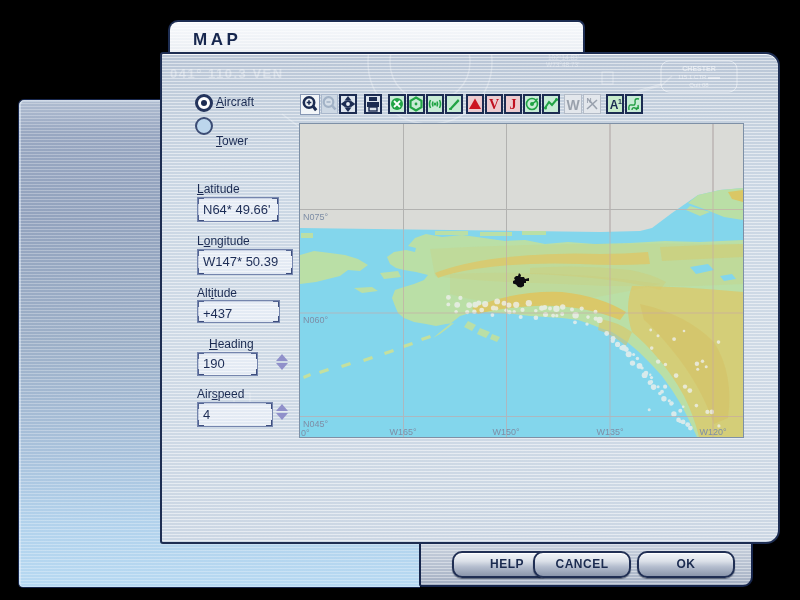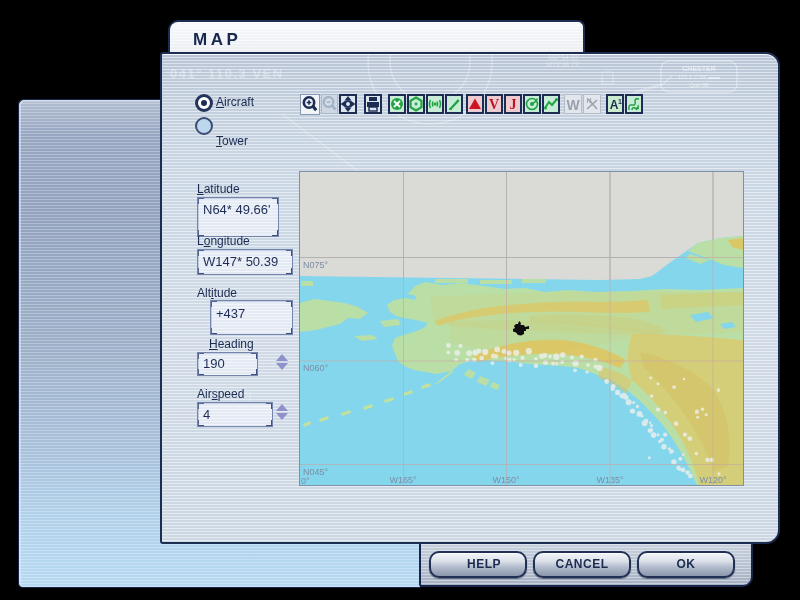--- a/index.html
+++ b/index.html
@@ -91,25 +91,25 @@
     </g>
   </svg>
 
   <div class="radio" style="left:33px;top:40px;border:3px solid #24345c;background:#fff;"></div>
   <div class="abs" style="left:39px;top:46px;width:6px;height:6px;border-radius:50%;background:#1c2c52;"></div>
   <div class="lbl" style="left:54px;top:41px;"><span>A</span>ircraft</div>
   <div class="radio" style="left:33px;top:63px;border:2px solid #3c4c74;background:#bcd6ec;"></div>
   <div class="lbl" style="left:54px;top:64px;margin-top:16px;"><span>T</span>ower</div>
 
   <div class="lbl" style="left:35px;top:128px;"><span>L</span>atitude</div>
-  <div class="fld" style="left:35px;top:143px;width:82px;height:40px;line-height:23px;">N64* 49.66'</div>
+  <div class="fld" style="left:35px;top:143px;width:82px;height:25px;line-height:23px;">N64* 49.66'</div>
   <div class="lbl" style="left:35px;top:180px;">L<span>o</span>ngitude</div>
   <div class="fld" style="left:35px;top:195px;width:96px;height:26px;line-height:24px;">W147* 50.39</div>
   <div class="lbl" style="left:35px;top:232px;">Alt<span>i</span>tude</div>
-  <div class="fld" style="left:48px;top:246px;width:83px;height:35px;line-height:25px;">+437</div>
+  <div class="fld" style="left:35px;top:246px;width:83px;height:23px;line-height:25px;">+437</div>
   <div class="lbl" style="left:47px;top:283px;"><span>H</span>eading</div>
   <div class="fld" style="left:35px;top:298px;width:61px;height:24px;line-height:22px;">190</div>
   <div class="spin" style="left:114px;top:300px;border-bottom:7px solid #9090ca;"></div>
   <div class="spin" style="left:114px;top:309px;border-top:7px solid #9090ca;"></div>
   <div class="lbl" style="left:35px;top:333px;">Air<span>s</span>peed</div>
   <div class="fld" style="left:35px;top:348px;width:76px;height:25px;line-height:23px;">4</div>
   <div class="spin" style="left:114px;top:350px;border-bottom:7px solid #9090ca;"></div>
   <div class="spin" style="left:114px;top:359px;border-top:7px solid #9090ca;"></div>
 
   <div class="tbtn" style="left:138px;width:20px;height:21px;border:1px solid #8898b4;background:#f2f5f8;">
@@ -224,21 +224,21 @@
   <div class="tbtn" style="left:463px;background:#c8ecd6;">
     <svg width="14" height="16">
         <g stroke="#1f9c40" fill="none" stroke-width="1.4">
           <path d="M2,14 Q1,8 5,9 Q9,10 8,5 Q8,2 12,3"></path>
           <path d="M5,14 Q5,11 8,12 Q12,13 11,9"></path>
           <path d="M9,14 Q10,12 12,12"></path>
         </g>
       </svg>
   </div>
 
-  <div class="abs" style="left:137px;top:69px;width:443px;height:313px;border:1px solid #7e90a6;box-sizing:content-box;margin-top:48px;">
+  <div class="abs" style="left:137px;top:69px;width:443px;height:313px;border:1px solid #7e90a6;box-sizing:content-box;">
   <svg width="443" height="313" viewBox="0 0 443 313" style="display:block">
     <defs>
       <clipPath id="gclip">
             <path d="M0,0 H443 V64 L420,66 L398,71 L372,89 L352,107 L300,109 L150,106 L0,104 Z"></path>
           </clipPath>
     </defs>
     <rect x="0" y="0" width="443" height="313" fill="#83d6ec"></rect>
 
     <path d="M0,0 H443 V64 L420,66 L398,71 L372,89 L352,104 L340,107 L300,108 L150,106 L0,104 Z" fill="#dadbd7"></path>
     <path d="M1,109 L13,109 L13,114 L1,114 Z" fill="#badfa6"></path>
@@ -415,15 +415,15 @@
     </g>
 
     <g fill="#0d0d12">
       <path d="M218,152 L219,149 L221,151 L220.5,153 L224,153 L225,155 L229,154 L229,157 L226,157 L226,159 L224,159 L224,162 L221,163.5 L218,163 L216,160.5 L213,159.5 L213,157 L215,156 L214,154 L216,152 Z"></path>
     </g>
   </svg>
   </div>
 </div>
 
 <div id="footer" class="abs"></div>
-<div class="btn abs" style="left:429px;top:551px;padding-left:12px;">HELP</div>
+<div class="btn abs" style="left:452px;top:551px;padding-left:12px;">HELP</div>
 <div class="btn abs" style="left:533px;top:551px;">CANCEL</div>
 <div class="btn abs" style="left:637px;top:551px;">OK</div>
 
 </body></html>

